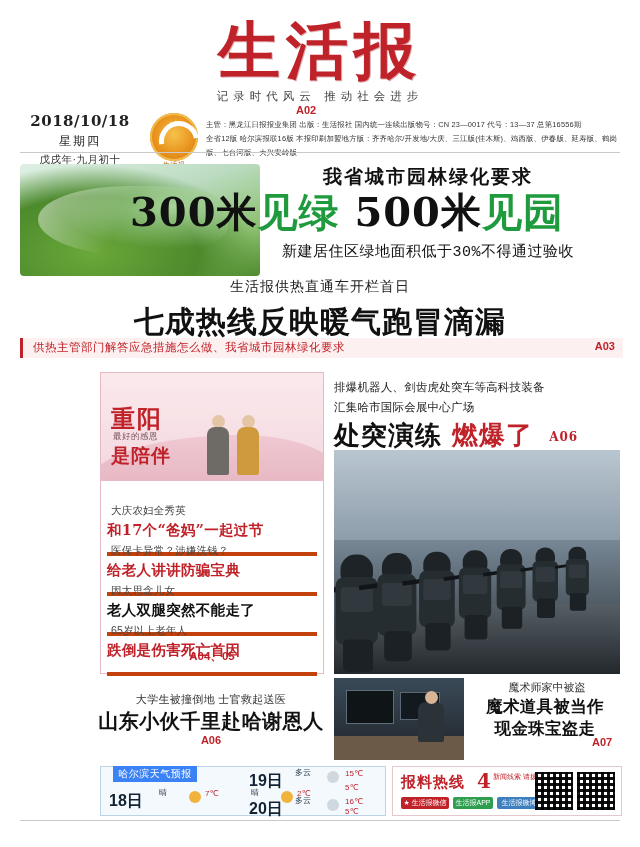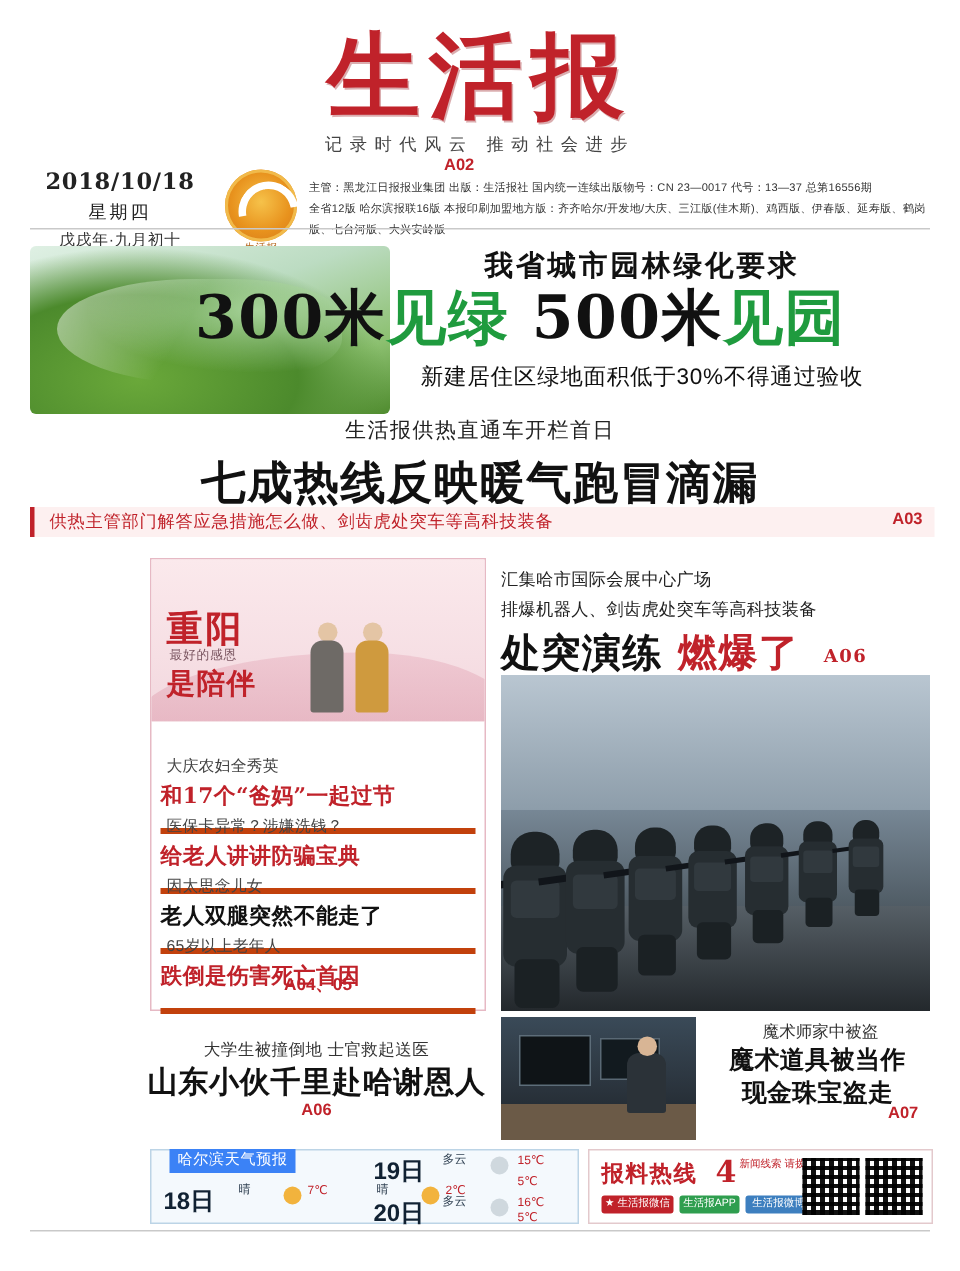--- a/index.html
+++ b/index.html
@@ -73,21 +73,21 @@
   .lead-headline{
     position:absolute;left:110px;top:30px;width:520px;
     font-family:"DejaVu Serif","Liberation Serif",serif;
     font-size:40px;font-weight:bold;line-height:1.12;letter-spacing:1px;
     white-space:nowrap;
   }
   .lead-headline .blk{color:#111;}
   .lead-headline .grn{color:#1f9b3e;}
   .lead-sub{
     position:absolute;left:196px;top:82px;width:424px;text-align:center;
-    font-family:Liberation Sans, sans-serif;
+    font-family:Liberation Mono, monospace;
     font-size:15px;color:#111;letter-spacing:.5px;
   }
   .page-ref-a02{
     position:absolute;left:296px;top:104px;font-size:11px;color:#c0222a;font-weight:bold;
   }
 
   
   .sec2{position:absolute;left:20px;top:278px;width:600px;text-align:center;}
   .sec2 .kicker{font-family:"DejaVu Serif","Liberation Serif",serif;font-size:14px;color:#222;letter-spacing:1px;}
   .sec2 .head{
@@ -278,21 +278,21 @@
     </div>
     <div class="lead-sub">新建居住区绿地面积低于30%不得通过验收</div>
   </div>
   <div class="page-ref-a02">A02</div>
 
   <div class="sec2">
     <div class="kicker">生活报供热直通车开栏首日</div>
     <div class="head">七成热线反映暖气跑冒滴漏</div>
   </div>
   <div class="sec2-bar">
-    <div class="txt">供热主管部门解答应急措施怎么做、剑齿虎处突车等高科技装备</div>
+    <div class="txt">供热主管部门解答应急措施怎么做、我省城市园林绿化要求</div>
     <div class="ref">A03</div>
   </div>
 
   <div class="leftcol">
     <div class="cy-photo">
       <div class="hill"></div>
       <div class="p1">
           <div class="head"></div>
           <div class="body"></div>
         </div>
@@ -318,22 +318,22 @@
       <div class="h">老人双腿突然不能走了</div>
     </div>
     <div class="lc-item" style="top:238px">
       <div class="k">65岁以上老年人</div>
       <div class="h pink">跌倒是伤害死亡首因</div>
     </div>
     <div class="lc-ref">A04、05</div>
   </div>
 
   <div class="swat-kicker">
+    <div>排爆机器人、剑齿虎处突车等高科技装备</div>
     <div>汇集哈市国际会展中心广场</div>
-    <div>排爆机器人、剑齿虎处突车等高科技装备</div>
   </div>
   <div class="swat-head">
     <span>处突演练</span>
     <span class="red">燃爆了</span>
     <span class="ref">A06</span>
   </div>
   <div class="swat-photo">
     <div class="sky"></div>
     <div class="ground"></div>
     <div class="sold" style="left:4px;bottom:16px;transform:scale(1.25)">

